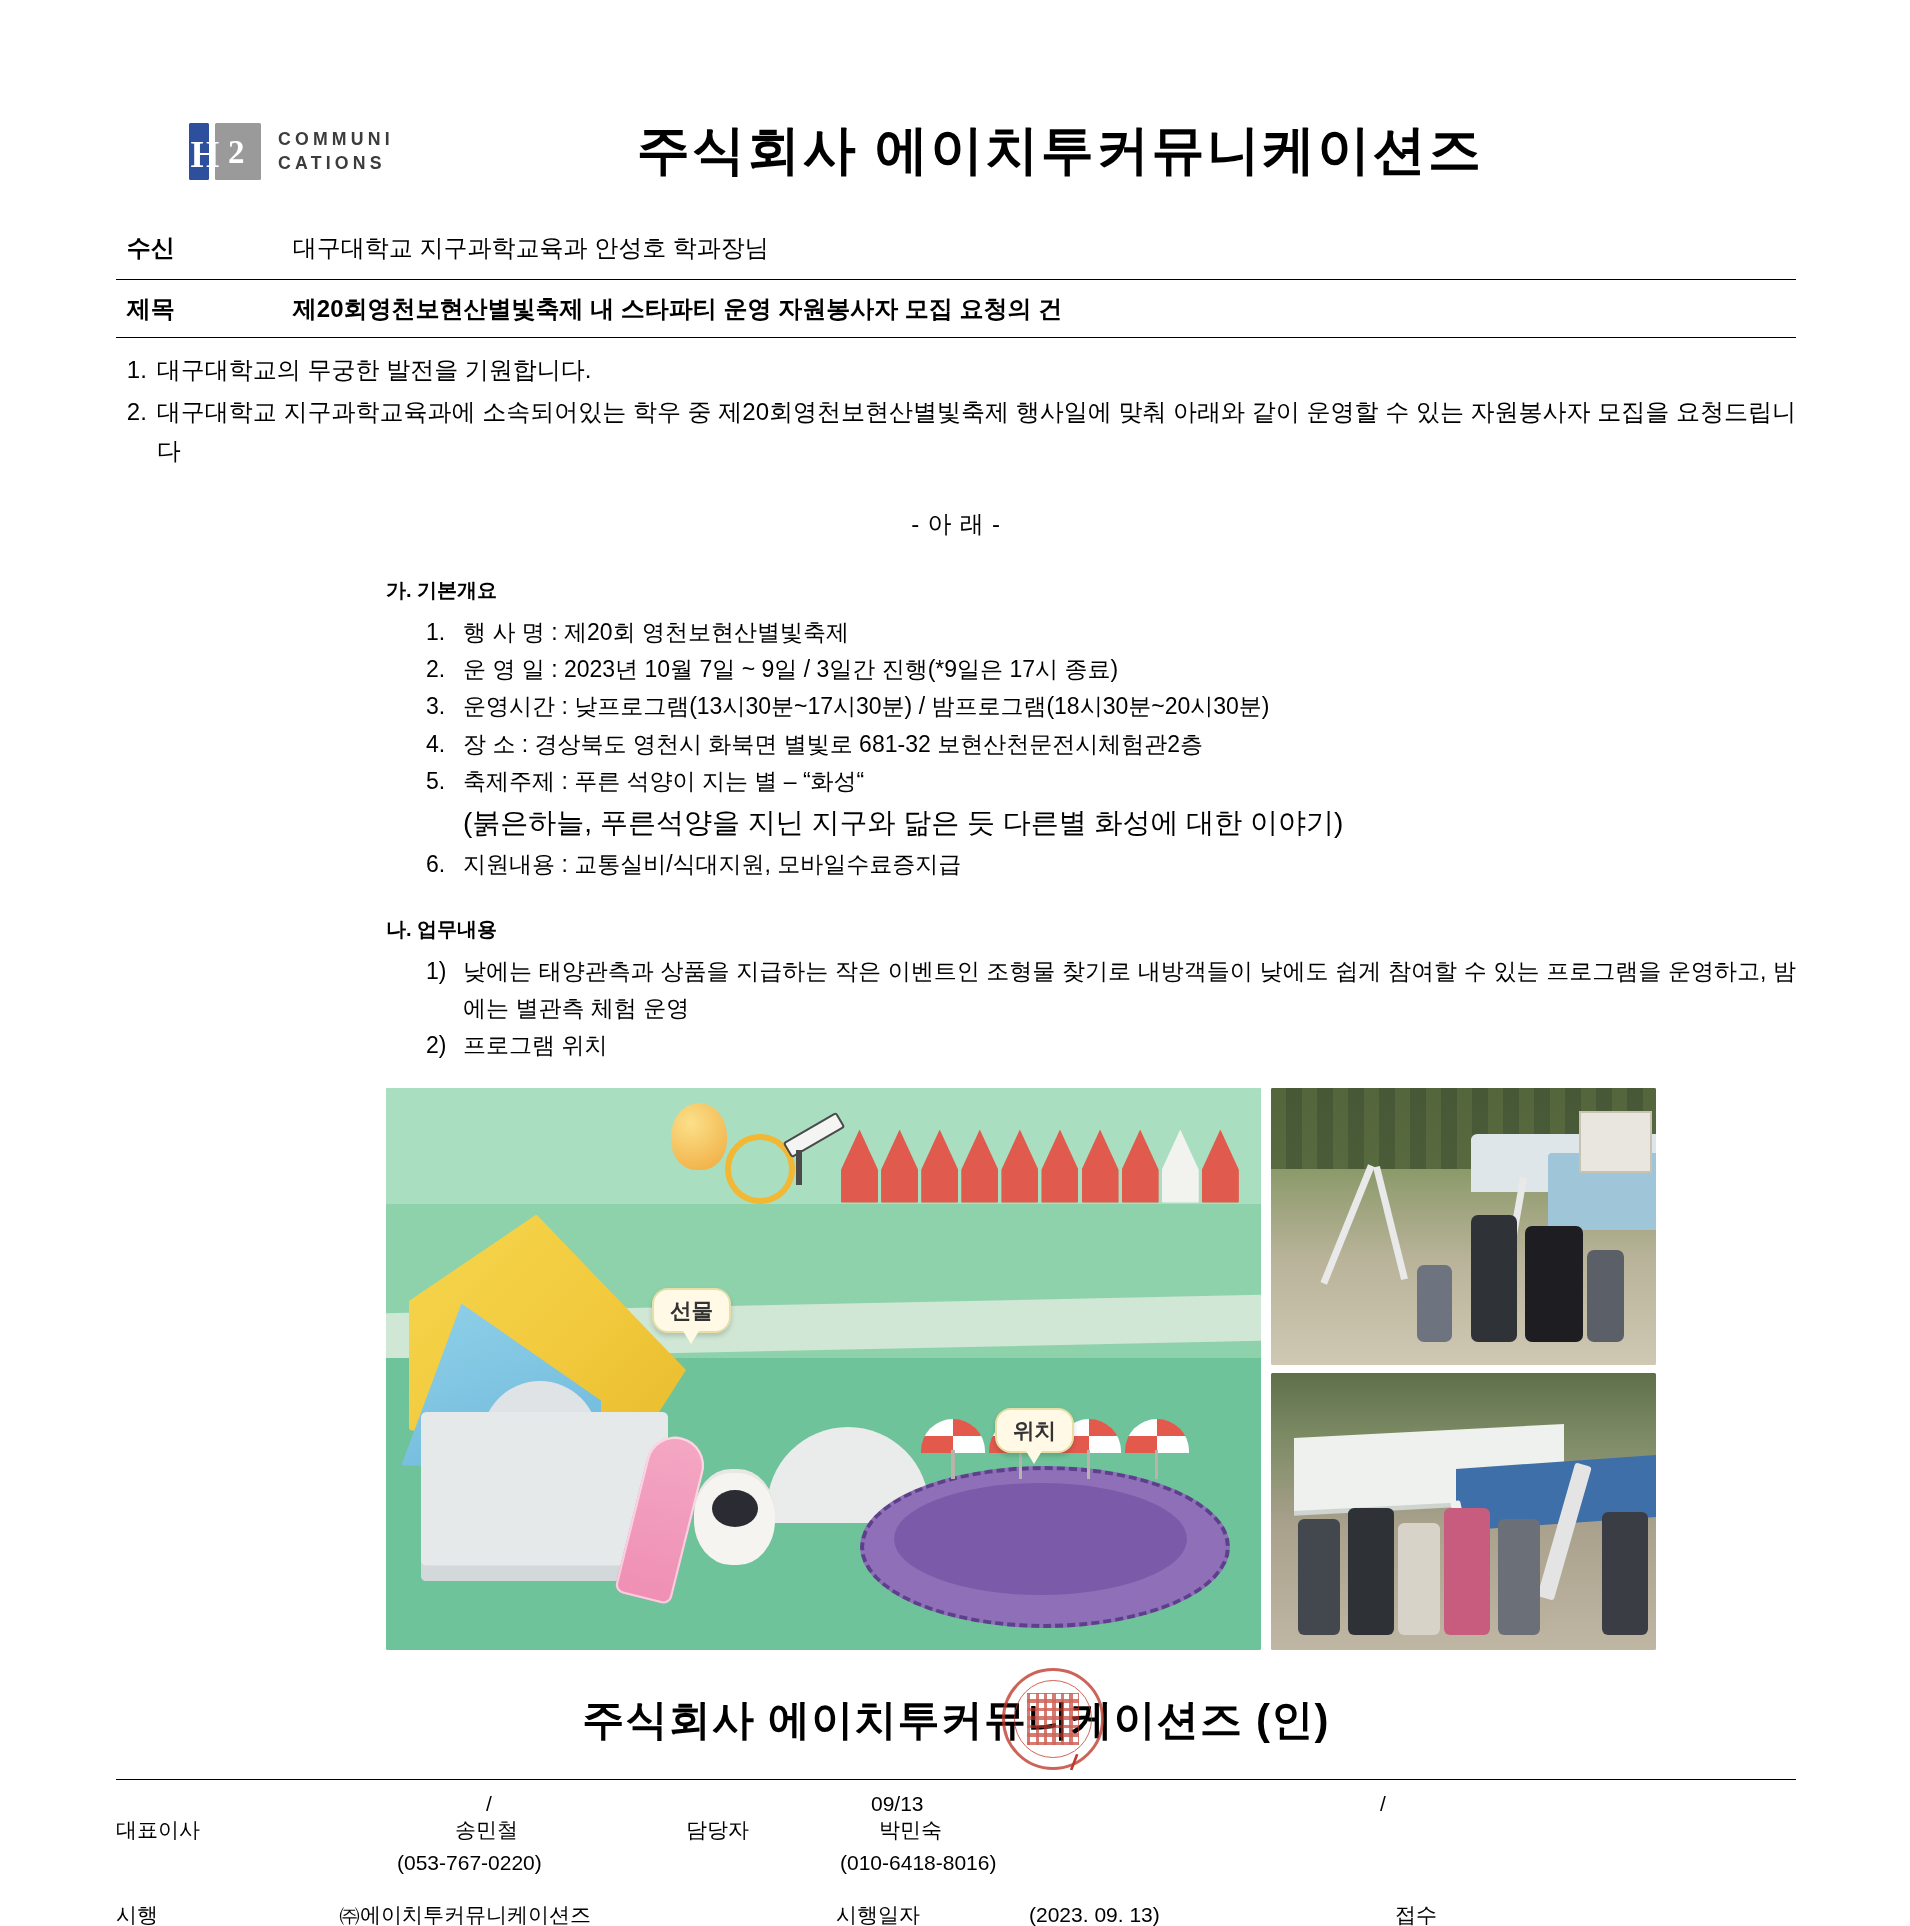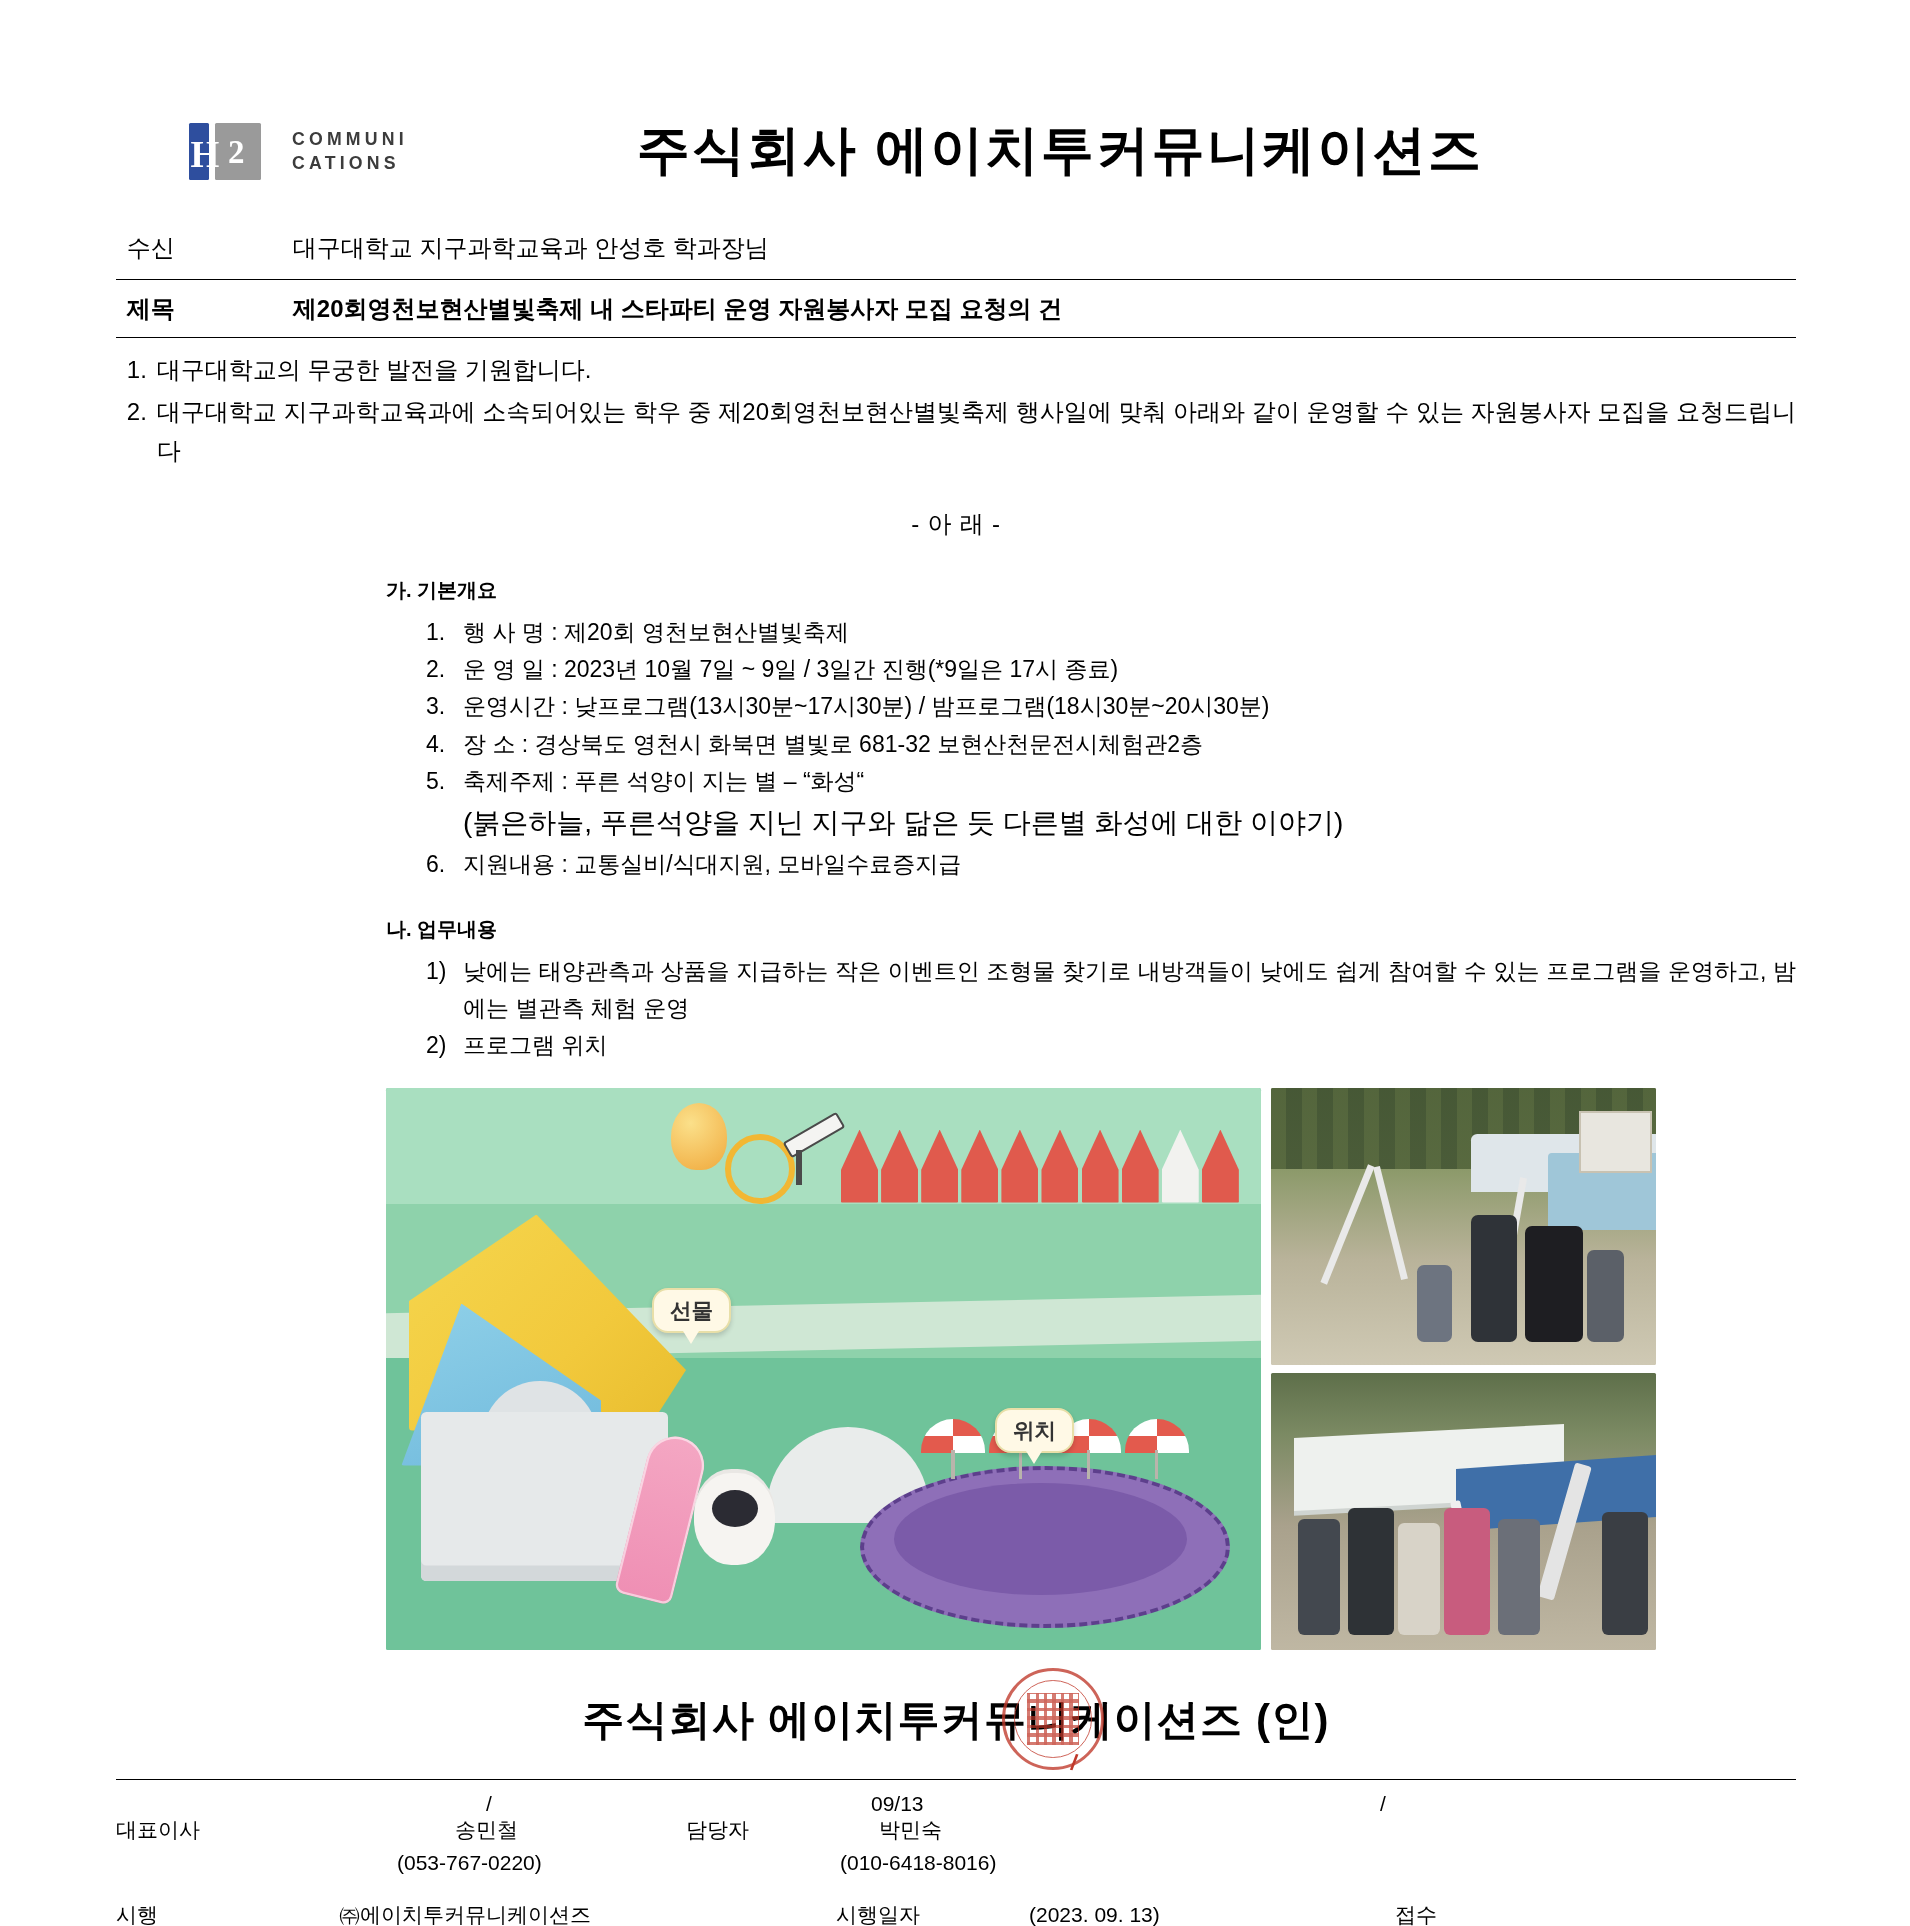--- a/index.html
+++ b/index.html
@@ -78,21 +78,21 @@
   .logo-mark .two-letter {
     position: absolute;
     left: 43px;
     top: 15.4px;
     font-size: 33px;
     font-weight: bold;
     color: #ffffff;
     font-family: "Liberation Serif", serif;
   }
   .logo-text {
-    margin-left: 24px;
+    margin-left: 10px;
     line-height: 1.35;
   }
   .logo-text span {
     display: block;
     font-size: 17.7px;
     letter-spacing: 4.2px;
     color: #3c3c3c;
     font-weight: bold;
   }
   .company-title {
@@ -110,21 +110,21 @@
   
   .field-row {
     display: flex;
     align-items: flex-start;
     font-size: 24px;
     line-height: 1.5;
   }
   .field-label {
     width: 166px;
     flex: none;
-    font-weight: normal;
+    font-weight: bold;
   }
   .field-label.bold { font-weight: bold; }
   .field-value { flex: 1; }
   .field-value.bold { font-weight: bold; }
 
   .recipient-row { margin-top: 14.6px; padding-left: 10.8px; }
   .rule {
     border: none;
     border-top: 1.5px solid #000000;
     margin: 13px 0 0 0;

